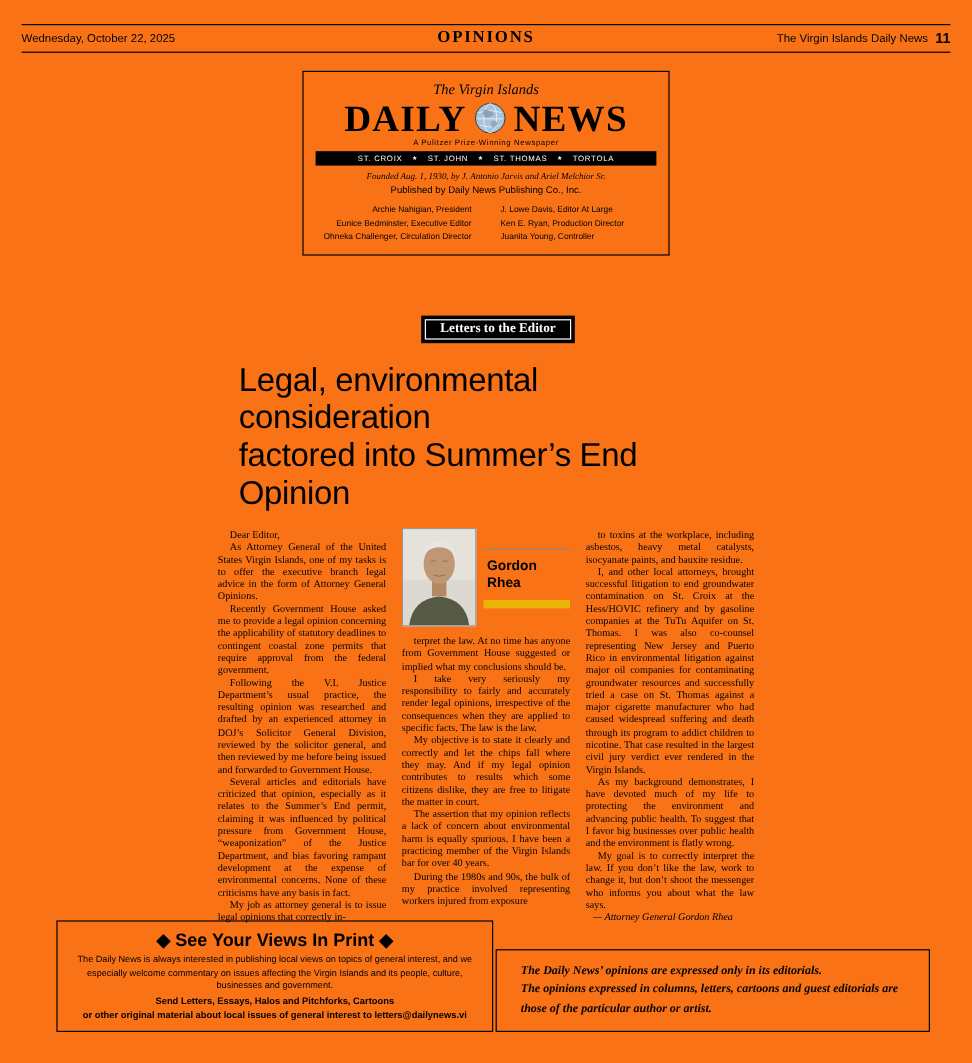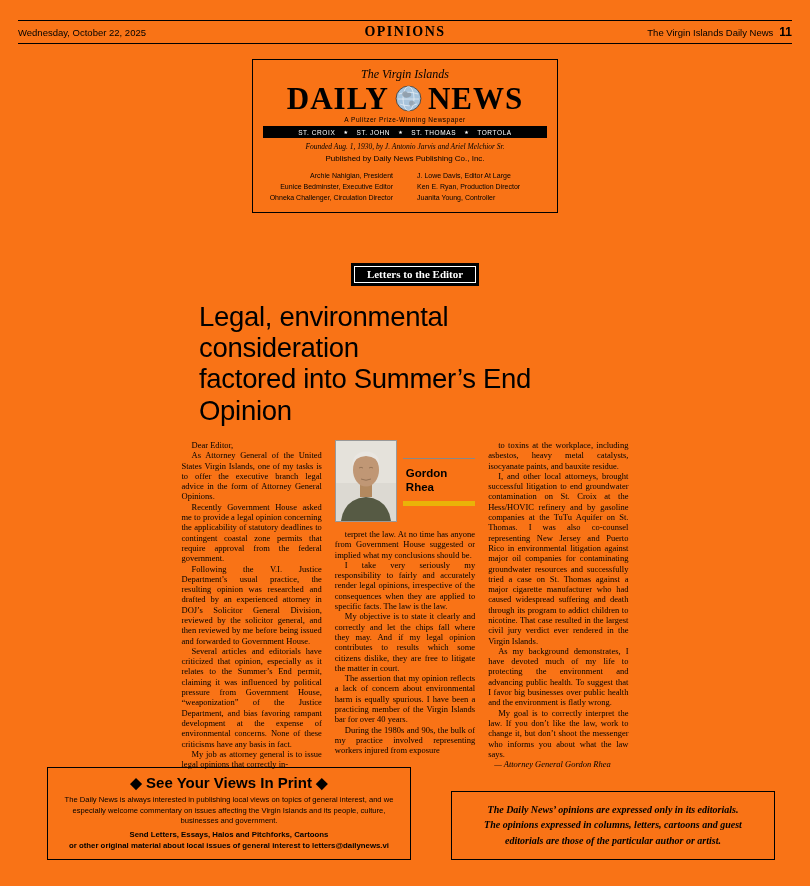--- a/index.html
+++ b/index.html
@@ -69,41 +69,41 @@
   }
   .col { flex:1; min-width:0; }
   .para { margin:0; text-indent:10px; }
   .sig  { margin:0; font-style:italic; text-indent:6px; }
 
   .mug { display:flex; gap:6px; margin-bottom:5px; height:84px; }
   .mug-photo { width:62px; height:82px; border:1px solid #999; box-sizing:border-box; flex:none; background:#ddd; }
   .mug-photo svg { display:block; }
   .mug-caption {
     flex:1; align-self:center;
-    border-top:1px solid #888; border-bottom:5px solid #eab308;
+    border-top:1px solid #888; border-bottom:7px solid #eab308;
     padding:7px 0 7px 3px;
     font-family:"Liberation Sans", sans-serif; font-weight:bold;
     font-size:11.5px; line-height:1.25; text-align:left;
   }
 
   
   .footer {
     position:absolute; left:47px; right:35px; bottom:26px;
     display:flex; justify-content:space-between; align-items:flex-end;
   }
   .views-box {
     width:364px; border:1px solid #000; text-align:center;
     padding:6px 8px 7px; box-sizing:border-box;
   }
   .views-title { font-weight:bold; font-size:15px; margin-bottom:3px; }
   .views-body  { font-size:7.6px; line-height:1.35; margin:0 3px 4px; }
   .views-bold  { font-weight:bold; font-size:7.8px; line-height:1.4; }
   .disc-box {
-    width:324px; border:1px solid #000; box-sizing:border-box;
-    text-align:center; font-family:"Liberation Serif", serif;
+    width:362px; border:1px solid #000; box-sizing:border-box;
+    font-family:"Liberation Serif", serif;
     font-style:italic; font-weight:bold; font-size:10px; line-height:1.55;
     padding:10px 20px 11px;
   }
   .disc-line { margin:0; }
 </style>
 </head>
 <body>
 
 <div class="page">
 

